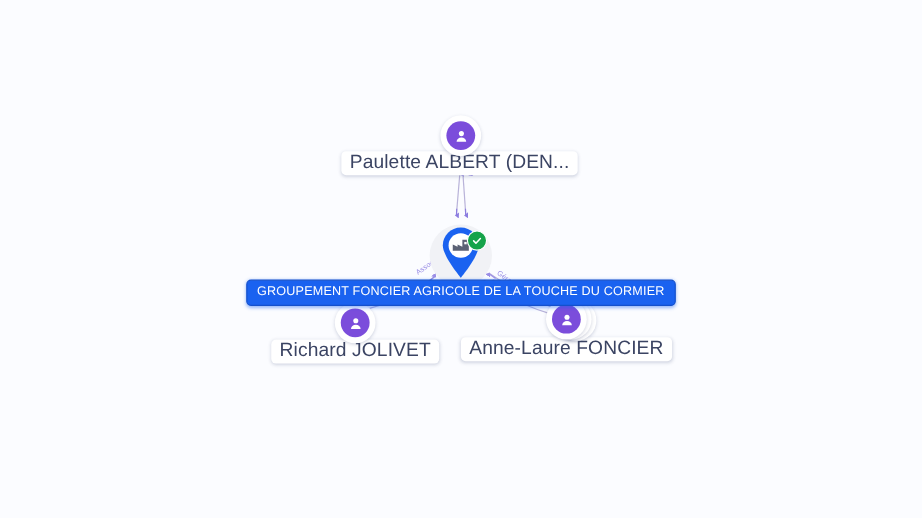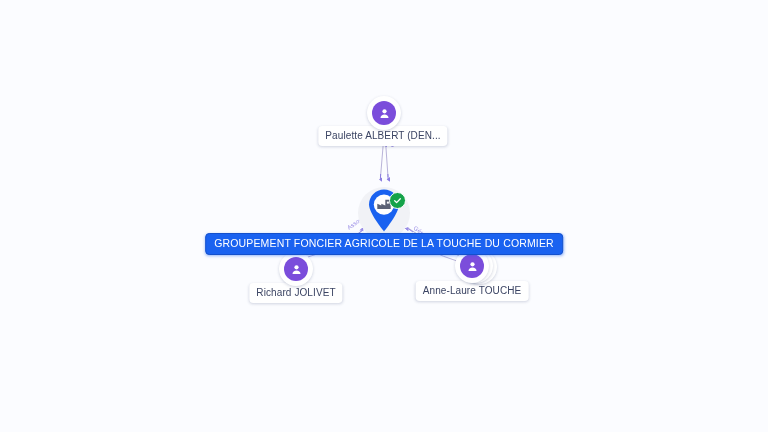--- a/index.html
+++ b/index.html
@@ -89,21 +89,21 @@
     display: block;
   }
 
   
   .node-label {
     position: absolute;
     transform: translateX(-50%);
     white-space: nowrap;
     background: #ffffff;
     color: #3b4463;
-    font-size: 10px;
+    font-size: 16px;
     line-height: 13px;
     letter-spacing: 0.1px;
     padding: 3px 7px 4px 7px;
     border-radius: 4px;
     box-shadow: 0 1px 3px rgba(40, 55, 105, 0.20);
   }
 
   
   #company-node {
     position: absolute;
@@ -274,21 +274,21 @@
       <div class="avatar-ring stack-0">
         <div class="avatar-disc">
           <svg width="13" height="13" viewBox="0 0 24 24">
             <circle cx="12" cy="8" r="3.9" fill="#ffffff"></circle>
             <path d="M4.6 20.5c0-4.1 3.3-6.6 7.4-6.6s7.4 2.5 7.4 6.6z" fill="#ffffff"></path>
           </svg>
         </div>
       </div>
     </div>
   </div>
-  <div class="node-label" style="left:472px; top:281px;">Anne-Laure TOUCHE</div>
+  <div class="node-label" style="left:472px; top:281px;">Anne-Laure FONCIER</div>
 
   <div id="company-node">
     <div class="pin-halo"></div>
     <div class="pin-shape">
       <svg width="34" height="44" viewBox="0 0 34 44">
         <path d="M17 43.5 C17 43.5 2 25.5 2 16.6 C2 8.3 8.7 1.6 17 1.6 C25.3 1.6 32 8.3 32 16.6 C32 25.5 17 43.5 17 43.5 Z" fill="#1a62f0"></path>
         <circle cx="17" cy="16.6" r="10.2" fill="#ffffff"></circle>
         <g transform="translate(10.3,11.4)">
           <path d="M0,9.6 L0,4.3 L4.0,6.2 L4.0,4.3 L8.0,6.2 L8.0,0.4 L13.4,0.4 L13.4,9.6 Z" fill="#5c6275"></path>
           <rect x="9.6" y="2.2" width="2.0" height="2.0" fill="#ffffff"></rect>

